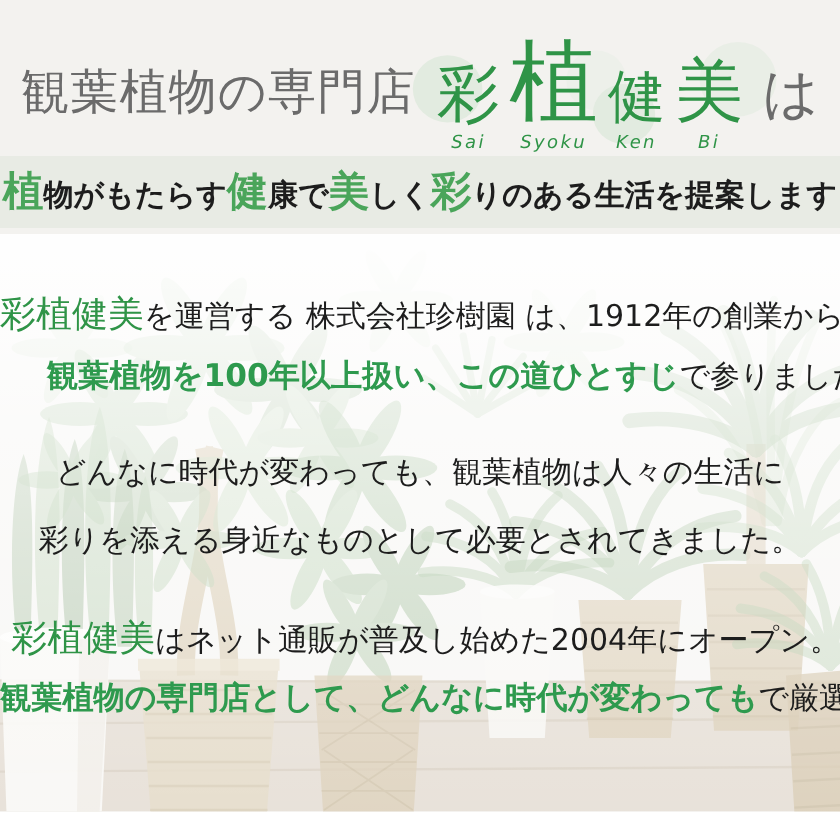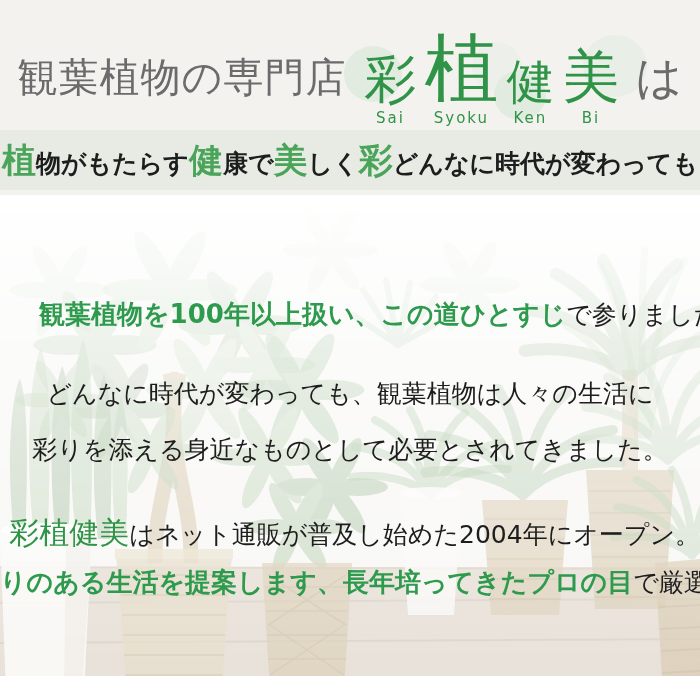--- a/index.html
+++ b/index.html
@@ -36,21 +36,21 @@
     position:relative;display:flex;flex-direction:column;align-items:center;
     padding:0 4px;
   }
   .brand-char .kanji{
     position:relative;z-index:1;line-height:.98;
     font-family:"DejaVu Serif","Liberation Serif",serif;
     color:var(--brand-green);
   }
   .brand-char .romaji{
     position:relative;z-index:1;margin-top:3px;height:20px;line-height:20px;
-    font-size:15px;letter-spacing:2px;color:var(--brand-green);
+    font-size:15px;letter-spacing:2px;color:var(--brand-green);font-style:italic;
   }
   .bc0 .kanji{font-size:52px;}
   .bc1 .kanji{font-size:74px;}
   .bc2 .kanji{font-size:48px;}
   .bc3 .kanji{font-size:57px;}
   .brand-char::before{
     content:"";position:absolute;border-radius:50%;
     background:var(--circle-green);z-index:0;
   }
   .bc0::before{width:58px;height:56px;left:-16px;bottom:26px;}
@@ -280,28 +280,29 @@
       </div>
       <div class="brand-char bc3">
         <span class="kanji">美</span>
         <span class="romaji">Bi</span>
       </div>
     </div>
     <span class="suffix">は</span>
   </header>
 
   <div class="tagline-band">
-    <p class="tagline"><span class="g">植</span><span class="k">物がもたらす</span><span class="g">健</span><span class="k">康で</span><span class="g">美</span><span class="k">しく</span><span class="g">彩</span><span class="k">どんなに時代が変わっても</span></p>
+    <p class="tagline"><span class="g">植</span><span class="k">物がもたらす</span><span class="g">健</span><span class="k">康で</span><span class="g">美</span><span class="k">しく</span><span class="g">彩</span><span class="k">りのある生活を提案します</span></p>
   </div>
 
+  <p class="story-line l-p1-1"><span class="brand-inline">彩植健美</span><span>を運営する </span><span>株式会社珍樹園</span><span> は、1912年の創業から</span></p>
 
   <p class="story-line l-p1-2"><span class="green-strong">観葉植物を100年以上扱い、この道ひとすじ</span><span>で参りました。</span></p>
 
   <p class="story-line l-p2-2">彩りを添える身近なものとして必要とされてきました。</p>
 
   <p class="story-line l-p2-1">どんなに時代が変わっても、観葉植物は人々の生活に</p>
 
   <p class="story-line l-p3-1"><span class="brand-inline">彩植健美</span><span>はネット通販が普及し始めた2004年にオープン。</span></p>
 
-  <p class="story-line l-p3-2"><span class="green-strong">りのある生活を提案します、長年培ってきたプロの目</span><span>で厳選した</span></p>
+  <p class="story-line l-p3-2"><span class="green-strong">観葉植物の専門店として、どんなに時代が変わっても</span><span>で厳選した</span></p>
 
 
 </div>
 
 </body></html>

